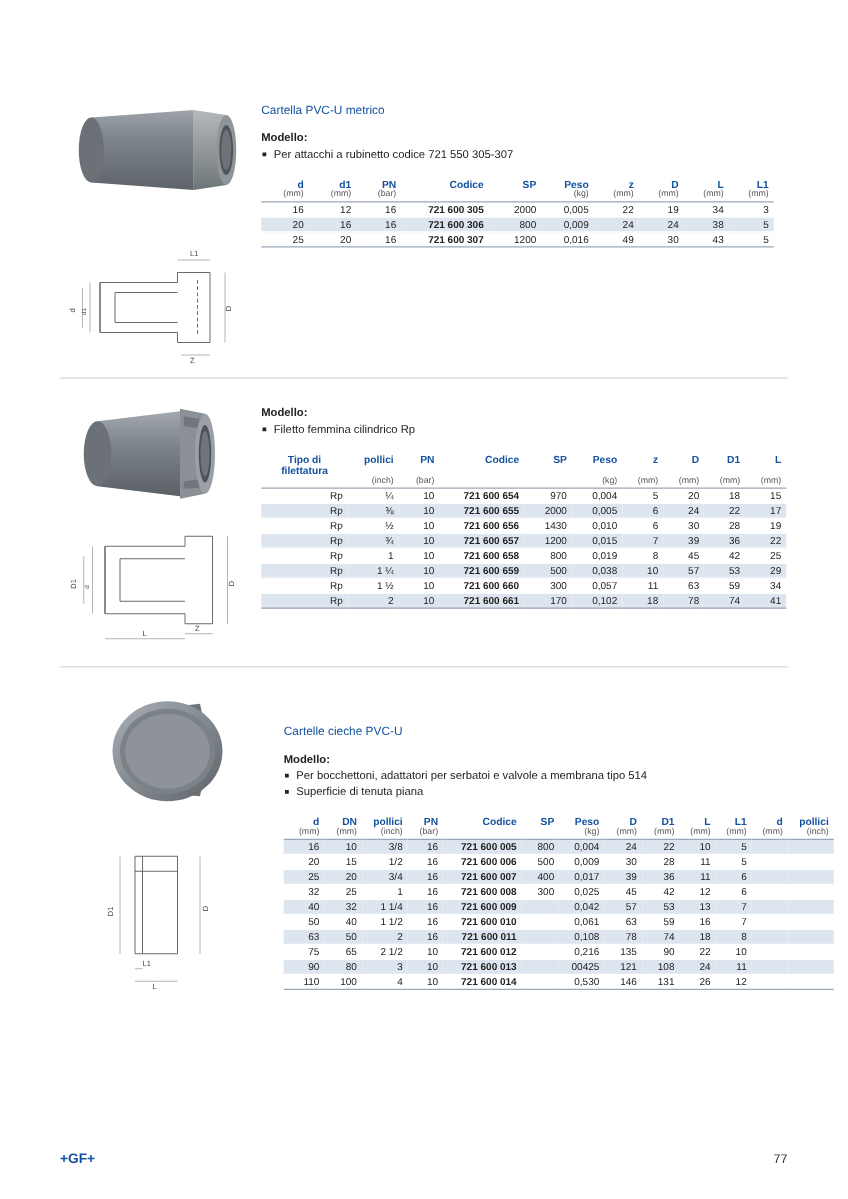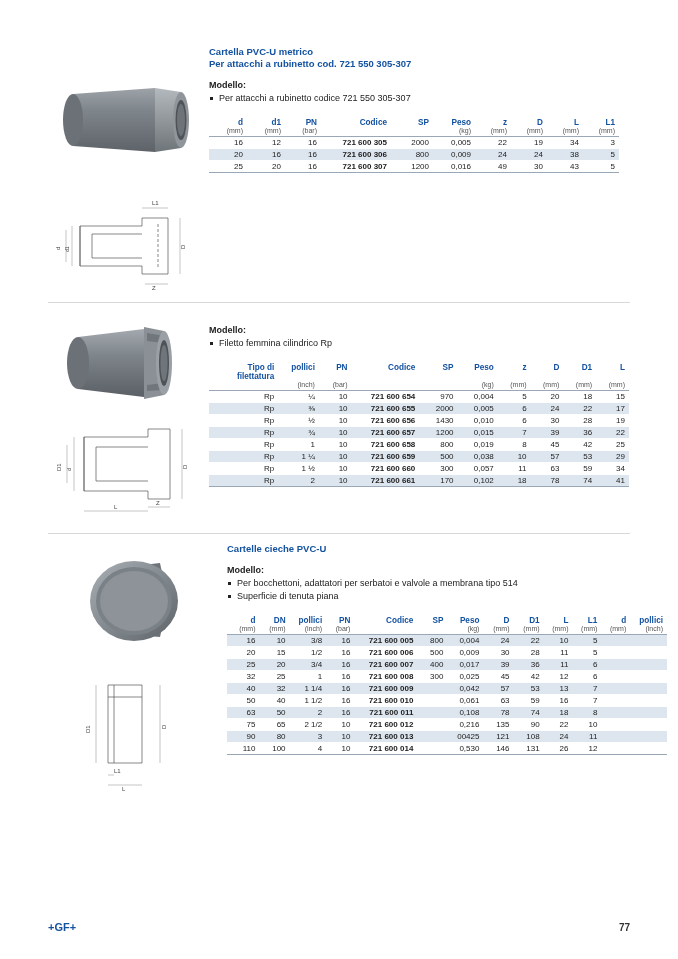--- a/index.html
+++ b/index.html
@@ -9,42 +9,42 @@
     font-family:"Liberation Sans", sans-serif;
     color:#222;
     position:relative;
     overflow:hidden;
   }
   .page{position:relative;width:678px;height:959px;}
 
   .section{position:absolute;left:0;width:678px;}
   .divider{position:absolute;left:48px;width:582px;height:1px;background:#d8d8d8;}
 
-  .heading{color:#1452a0;font-weight:bold;font-size:9.5px;line-height:12px;}
+  .heading{color:#1452a0;font-weight:normal;font-size:9.5px;line-height:12px;margin-top:37px;}
   .subhead{font-weight:bold;font-size:9px;margin-top:10px;}
   .bullets{margin:2px 0 0 0;padding:0;list-style:none;font-size:9px;}
   .bullets li{position:relative;padding-left:10px;line-height:13px;}
   .bullets li:before{content:"";position:absolute;left:1px;top:5px;width:3px;height:3px;background:#222;border-radius:0;}
 
   table.spec{border-collapse:collapse;font-size:8px;margin-top:8px;}
   table.spec td,table.spec th{padding:1px 4px;text-align:right;white-space:nowrap;}
   table.spec thead th{font-weight:bold;color:#1452a0;font-size:8.2px;padding-bottom:0px;}
   table.spec thead tr.units th{font-weight:normal;color:#555;font-size:7px;padding-top:0;padding-bottom:2px;}
   table.spec tbody tr td{border-top:1px solid #ffffff;}
   table.spec tbody tr.alt{background:#dde5ee;}
   table.spec .code{font-weight:bold;}
   table.spec tbody tr.lastrow td{border-bottom:1px solid #9aa7b6;}
   table.spec thead tr.units th{border-bottom:1px solid #9aa7b6;}
 
   
   .photo{position:absolute;}
   .tech{position:absolute;}
 
   .footer-logo{position:absolute;left:48px;bottom:26px;color:#1452a0;font-weight:bold;font-size:11px;}
-  .footer-page{position:absolute;right:48px;bottom:26px;color:#333;font-weight:bold;font-size:10px;}
+  .footer-page{position:absolute;right:48px;bottom:26px;color:#333;font-weight:normal;font-size:10px;}
 
   svg{display:block;}
 </style>
 </head>
 <body>
 
 <div class="page">
 
   <div class="section" style="top:46px;height:250px;">
 
@@ -89,21 +89,20 @@
         <text x="19" y="56" font-size="5" fill="#444" font-family="Liberation Sans, sans-serif" transform="rotate(-90 19 56)">d1</text>
         <text x="135" y="53" font-size="6" fill="#444" font-family="Liberation Sans, sans-serif" transform="rotate(-90 135 53)">D</text>
         <text x="102" y="94" font-size="6" fill="#444" font-family="Liberation Sans, sans-serif">Z</text>
         <text x="102" y="9" font-size="6" fill="#444" font-family="Liberation Sans, sans-serif">L1</text>
       </svg>
     </div>
 
     <div style="position:absolute;left:209px;top:0;width:420px;">
       <div class="heading">
         <div>Cartella PVC-U metrico</div>
-        <div>Per attacchi a rubinetto cod. 721 550 305-307</div>
       </div>
       <div class="subhead">Modello:</div>
       <ul class="bullets">
         <li>Per attacchi a rubinetto codice 721 550 305-307</li>
       </ul>
 
       <table class="spec" style="margin-top:12px;">
         <thead>
           <tr>
             <th style="width:30px;">d</th>
@@ -220,21 +219,21 @@
 
     <div style="position:absolute;left:209px;top:0;width:420px;">
       <div class="subhead">Modello:</div>
       <ul class="bullets">
         <li>Filetto femmina cilindrico Rp</li>
       </ul>
 
       <table class="spec" style="margin-top:12px;">
         <thead>
           <tr>
-            <th style="width:62px;text-align:right;">
+            <th style="width:62px;text-align:center;">
               <span style="display:inline-block;white-space:normal;line-height:9px;width:56px;">Tipo di filettatura</span>
             </th>
             <th style="width:34px;vertical-align:top;">pollici</th>
             <th style="width:26px;vertical-align:top;">PN</th>
             <th style="width:62px;vertical-align:top;">Codice</th>
             <th style="width:32px;vertical-align:top;">SP</th>
             <th style="width:34px;vertical-align:top;">Peso</th>
             <th style="width:26px;vertical-align:top;">z</th>
             <th style="width:26px;vertical-align:top;">D</th>
             <th style="width:26px;vertical-align:top;">D1</th>

